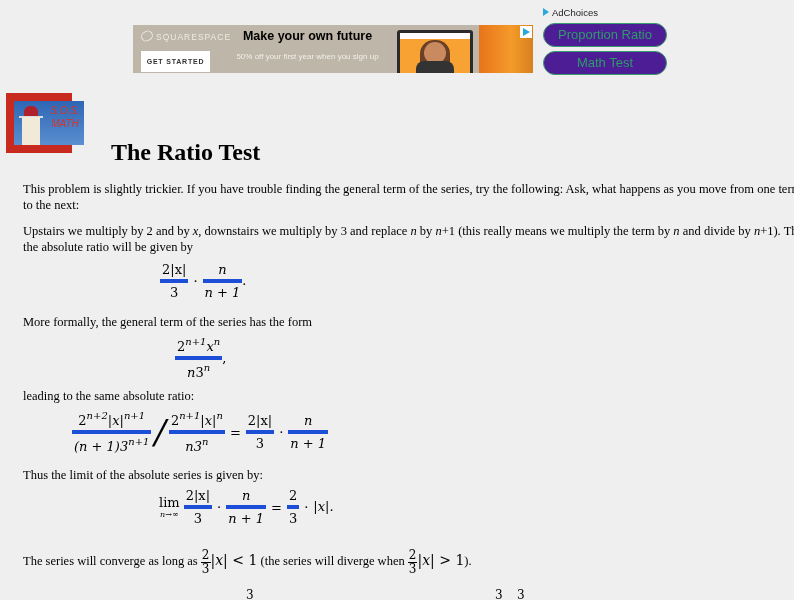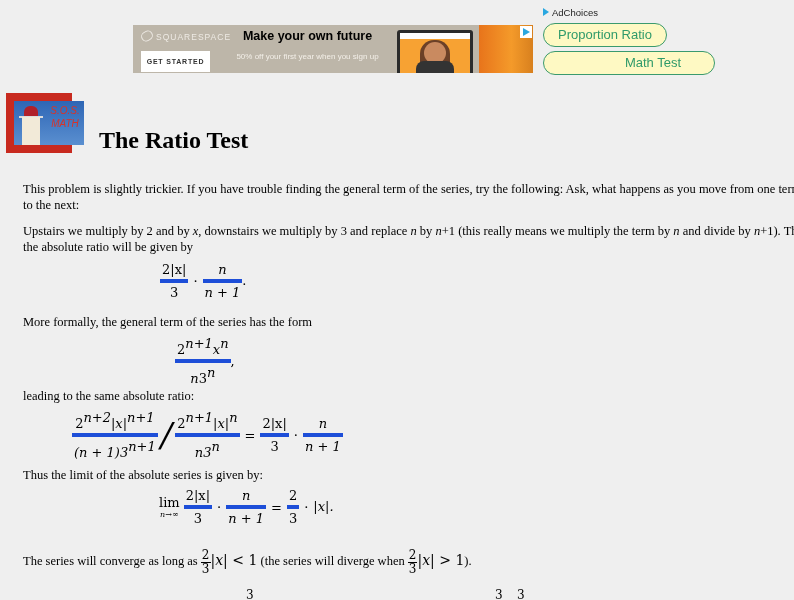--- a/index.html
+++ b/index.html
@@ -26,50 +26,50 @@
   .ad-laptop .screen .hair { position:absolute; left:20px; top:7px; width:30px; height:34px; border-radius:14px 14px 4px 4px; background:#6b4027; }
   .ad-laptop .screen .body { position:absolute; left:16px; top:28px; width:38px; height:14px; background:#333; border-radius:8px 8px 0 0; }
   .ad-orange { position:absolute; left:346px; top:0; width:54px; height:48px; background:linear-gradient(90deg,#e8741b,#f49a2a 60%,#d8801e); }
   .ad-play { position:absolute; right:1px; top:1px; width:12px; height:12px; background:#fff; }
   .ad-play:after { content:""; position:absolute; left:3px; top:2px; border-left:7px solid #29a7e0; border-top:4px solid transparent; border-bottom:4px solid transparent; }
 
   .adchoices { position:absolute; left:543px; top:7px; font-family:"Liberation Sans","DejaVu Sans",sans-serif; font-size:9.5px; color:#222; }
   .adchoices .tri { display:inline-block; width:0; height:0; border-left:6px solid #29a7e0; border-top:4px solid transparent; border-bottom:4px solid transparent; margin-right:3px; vertical-align:0px; }
   .pill {
     position:absolute; left:543px; width:122px; height:22px;
-    border:1.5px solid #3a9a6e; border-radius:12px; background:#fef9c3;
+    border:1.5px solid #3a9a6e; border-radius:12px; background:#4c1d95;
     color:#2f9a6a; font-family:"Liberation Sans","DejaVu Sans",sans-serif;
     font-size:13px; text-align:center; line-height:22px; cursor:pointer;
   }
   .pill1 { top:23px; }
-  .pill2 { top:51px;padding-left:48px; }
+  .pill2 { top:51px; }
 
   .logo { position:absolute; left:6px; top:93px; width:66px; height:60px; background:#c82a1f; }
   .logo .inner { position:absolute; left:8px; top:8px; width:70px; height:44px; background:linear-gradient(180deg,#2e66b5,#5a8fd0); overflow:hidden; }
   .logo .tower { position:absolute; left:8px; top:16px; width:18px; height:30px; background:#f2ead8; }
   .logo .lamp { position:absolute; left:10px; top:5px; width:14px; height:12px; background:#b0202a; border-radius:6px 6px 0 0; }
   .logo .rail { position:absolute; left:5px; top:15px; width:24px; height:2px; background:#ddd; }
   .logo .txt { position:absolute; left:33px; top:3px; color:#d6342a; font-family:"Liberation Sans","DejaVu Sans",sans-serif; font-style:italic; font-size:10px; line-height:13px; text-align:center; width:36px; }
 
-  .title { position:absolute; left:99px; top:127px; margin:0; font-size:24px; font-weight:bold; }
+  .title { position:absolute; left:99px; top:127px; margin:12px; font-size:24px; font-weight:bold; }
 
   .para { position:absolute; left:19px; margin:4px; line-height:16px; width:786px; }
   .p1 { top:177px; }
   .p2 { top:219px; }
   .p3 { top:310px; }
   .p4 { top:384px; }
   .p5 { top:463px; }
   .p6 { top:545px; }
 
   .math { position:absolute; font-family:"DejaVu Serif","Liberation Serif",serif; font-size:13px; }
   .frac { display:inline-block; vertical-align:middle; text-align:center; }
   .frac .num { display:block; padding:0 2px 2px; border-bottom:4px solid #1d4ed8; }
   .frac .den { display:block; padding:2px 2px 0; }
   .it { font-style:italic; }
-  sup { font-size:13px; vertical-align:6px; }
+  sup { font-size:10px; vertical-align:6px; }
   .op { margin:0 5px; vertical-align:middle; }
   .m1 { left:160px; top:262px; }
   .m2 { left:175px; top:336px; }
   .m3 { left:72px; top:410px; }
   .m4 { left:115px; top:488px;margin-left:44px; }
   .lim { display:inline-block; vertical-align:middle; text-align:center; margin-right:4px; }
   .lim .sub { display:block; font-size:8px; }
   .slash { font-size:34px; vertical-align:middle; font-style:italic; font-weight:lighter; margin:0 3px; }
   .inlfrac { display:inline-block; vertical-align:middle; text-align:center; font-family:"DejaVu Serif",serif; font-size:12px; line-height:13px; }
   .inlfrac .num { display:block; border-bottom:1px solid #000; padding:0 1px; }

